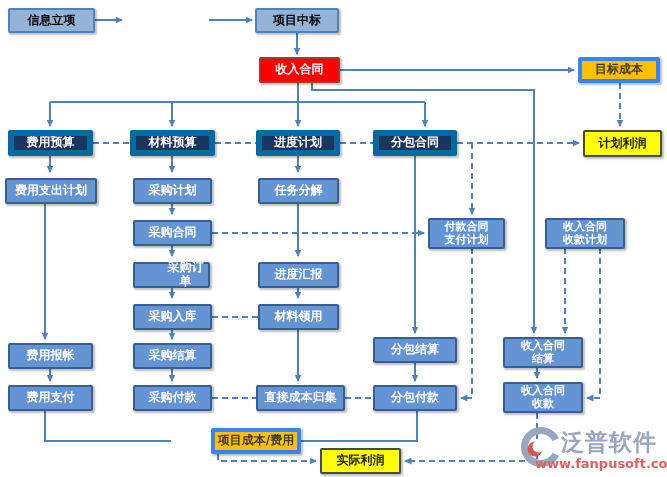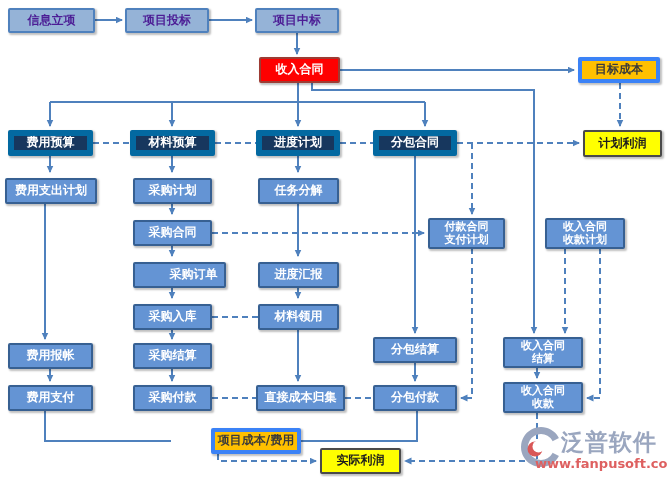--- a/index.html
+++ b/index.html
@@ -6,21 +6,21 @@
   #canvas{
     position:relative;width:667px;height:477px;background:#fff;overflow:hidden;
     font-family:"DejaVu Sans","Liberation Sans",sans-serif;
   }
   #wires{position:absolute;left:0;top:0;width:667px;height:477px;}
   .node{
     position:absolute;box-sizing:border-box;display:flex;align-items:center;justify-content:center;
     text-align:center;font-size:12px;font-weight:bold;line-height:1.15;white-space:pre-line;
     border-radius:2px;box-shadow:1.5px 1.5px 2px rgba(0,0,0,.25);
   }
-  .light{background:#95B3D7;border:2px solid #4F81BD;color:#4c1d95;}
+  .light{background:#95B3D7;border:2px solid #4F81BD;color:#000000;}
   .mid{background:#6494D4;border:2px solid #376092;color:#ffffff;}
   .dark{background:#17375E;border:6px solid #0369a1;color:#ffffff;}
   .red{background:#FE0000;border:2px solid #9E3B33;color:#ffffff;}
   .orange{background:#FFC000;border:4px solid #3b82f6;color:#3a3a3a;}
   .yellow{background:#FFFF00;border:2px solid #4a4a4a;color:#1d1d1d;}
   .small{font-size:11px;}
   #logo{position:absolute;left:519px;top:425px;width:148px;height:50px;}
   #logo .mark{position:absolute;left:0;top:0;width:44px;height:44px;}
   #logo .brand{position:absolute;left:42px;top:2px;font-size:23px;font-weight:bold;color:#9AA6BF;letter-spacing:1px;white-space:nowrap;}
   #logo .url{position:absolute;left:16px;top:31px;font-size:13px;font-weight:bold;color:#DE6060;white-space:nowrap;}
@@ -84,21 +84,20 @@
       <path d="M212 233 H424" marker-end="url(#arr)"></path>
       <path d="M472 248 V398 H461" marker-end="url(#arr)"></path>
       <path d="M565 248 V333" marker-end="url(#arr)"></path>
       <path d="M600 248 V398 H587" marker-end="url(#arr)"></path>
       <path d="M537 413 V461 H405" marker-end="url(#arr)"></path>
       <path d="M218 454 V461 H316" marker-end="url(#arr)"></path>
     </g>
   </svg>
 
   <div class="node light" style="left:8px;top:8px;width:87px;height:25px;">信息立项</div>
-  <div class="node light" style="left:125px;top:8px;width:84px;height:25px;">项目投标</div>
   <div class="node light" style="left:255px;top:8px;width:84px;height:25px;">项目中标</div>
 
   <div class="node red" style="left:259px;top:57px;width:81px;height:26px;">收入合同</div>
   <div class="node orange" style="left:578px;top:57px;width:82px;height:26px;">目标成本</div>
 
   <div class="node dark" style="left:8px;top:130px;width:85px;height:26px;">费用预算</div>
   <div class="node dark" style="left:130px;top:130px;width:85px;height:26px;">材料预算</div>
   <div class="node dark" style="left:256px;top:130px;width:84px;height:26px;">进度计划</div>
   <div class="node dark" style="left:373px;top:130px;width:84px;height:26px;">分包合同</div>
   <div class="node yellow" style="left:583px;top:130px;width:79px;height:27px;">计划利润</div>
@@ -106,21 +105,21 @@
   <div class="node mid" style="left:5px;top:178px;width:92px;height:26px;">费用支出计划</div>
   <div class="node mid" style="left:133px;top:178px;width:79px;height:26px;">采购计划</div>
   <div class="node mid" style="left:258px;top:178px;width:81px;height:26px;">任务分解</div>
 
   <div class="node mid" style="left:133px;top:220px;width:79px;height:26px;">采购合同</div>
   <div class="node mid small" style="left:428px;top:218px;width:77px;height:31px;">付款合同
 支付计划</div>
   <div class="node mid small" style="left:545px;top:218px;width:80px;height:31px;">收入合同
 收款计划</div>
 
-  <div class="node mid" style="left:133px;top:262px;width:93px;height:26px;padding-left:28px;">采购订单</div>
+  <div class="node mid" style="left:133px;top:262px;width:77px;height:26px;padding-left:28px;">采购订单</div>
   <div class="node mid" style="left:258px;top:262px;width:81px;height:26px;">进度汇报</div>
 
   <div class="node mid" style="left:133px;top:304px;width:79px;height:26px;">采购入库</div>
   <div class="node mid" style="left:258px;top:304px;width:81px;height:26px;">材料领用</div>
 
   <div class="node mid" style="left:8px;top:343px;width:85px;height:26px;">费用报帐</div>
   <div class="node mid" style="left:133px;top:343px;width:79px;height:26px;">采购结算</div>
   <div class="node mid" style="left:373px;top:337px;width:84px;height:26px;">分包结算</div>
   <div class="node mid small" style="left:503px;top:337px;width:80px;height:31px;">收入合同
 结算</div>

